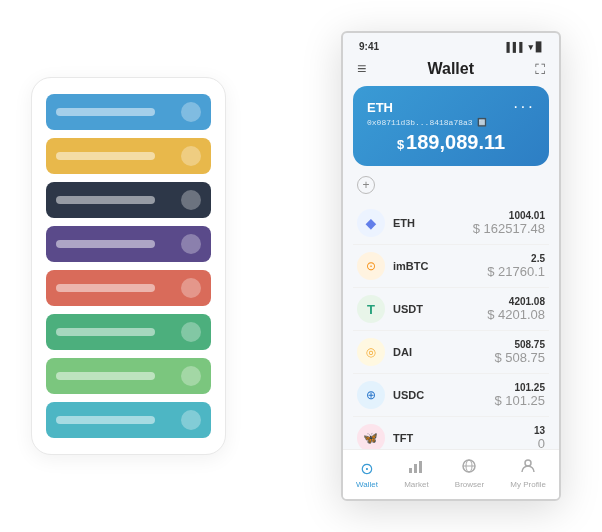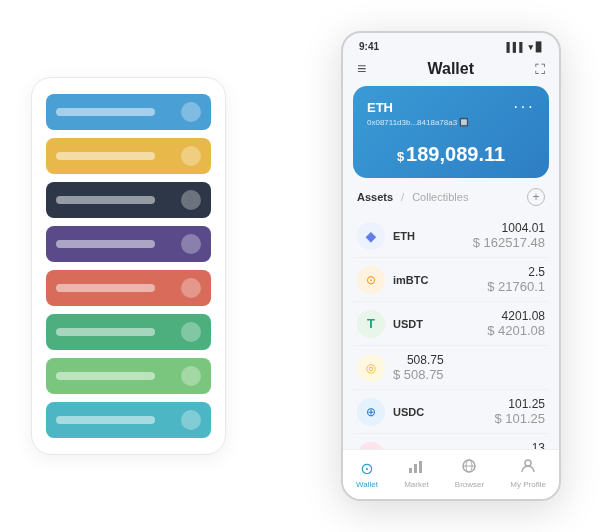--- a/index.html
+++ b/index.html
@@ -73,21 +73,21 @@
 
     
     .phone {
       position: absolute;
       right: 30px;
       top: 50%;
       transform: translateY(-50%);
       width: 220px;
       height: 470px;
       background: #f5f7fa;
-      border-radius: 20px;
+      border-radius: 6px;
       border: 2px solid #d0d0d0;
       box-shadow: 0 8px 40px rgba(0,0,0,0.15);
       overflow: hidden;
       z-index: 2;
       display: flex;
       flex-direction: column;
     }
     .phone-status-bar {
       display: flex;
       justify-content: space-between;
@@ -142,21 +142,22 @@
       font-size: 13px;
       font-weight: 700;
     }
     .eth-dots {
       font-size: 16px;
       letter-spacing: 2px;
     }
     .eth-address {
       font-size: 8px;
       color: rgba(255,255,255,0.8);
-      margin-bottom: 16px;
+      margin-bottom: 4px;
+      font-family: Liberation Mono, monospace;
     }
     .eth-amount {
       font-size: 20px;
       font-weight: 700;
       text-align: center;
     }
     .eth-amount-symbol {
       font-size: 13px;
       margin-right: 2px;
     }
@@ -224,22 +225,22 @@
     .asset-name {
       font-size: 11px;
       font-weight: 600;
       color: #333;
       flex: 1;
     }
     .asset-amounts {
       text-align: right;
     }
     .asset-primary {
-      font-size: 12px;
-      font-weight: 400;
+      font-size: 10px;
+      font-weight: 700;
       color: #333;
       display: block;
     }
     .asset-secondary {
       font-size: 13px;
       color: #999;
       display: block;
     }
 
     
@@ -342,25 +343,20 @@
         <span class="eth-label">ETH</span>
         <span class="eth-dots">···</span>
       </div>
       <div class="eth-address">0x08711d3b...8418a78a3 🔲</div>
       <div class="eth-amount">
         <span class="eth-amount-symbol">$</span><span>189,089.11</span>
       </div>
     </div>
 
     <div class="assets-header">
-      <div class="assets-tabs">
-        <span class="assets-tab-active">Assets</span>
-        <span class="assets-tab-divider">/</span>
-        <span class="assets-tab-inactive">Collectibles</span>
-      </div>
       <div class="assets-add">
         <span>+</span>
       </div>
     </div>
 
     <div class="asset-list">
 
       <div class="asset-item">
         <div class="asset-icon eth-icon-bg" style="color:#627eea;">◆</div>
         <span class="asset-name">ETH</span>
@@ -383,20 +379,21 @@
         <div class="asset-icon usdt-icon-bg" style="color:#26a17b; font-weight:700; font-size:13px;">T</div>
         <span class="asset-name">USDT</span>
         <div class="asset-amounts">
           <span class="asset-primary">4201.08</span>
           <span class="asset-secondary">$ 4201.08</span>
         </div>
       </div>
 
       <div class="asset-item">
         <div class="asset-icon dai-icon-bg" style="color:#f5ac37; font-size:12px;">◎</div>
+        <span class="asset-name">DAI</span>
         <div class="asset-amounts">
           <span class="asset-primary">508.75</span>
           <span class="asset-secondary">$ 508.75</span>
         </div>
       </div>
 
       <div class="asset-item">
         <div class="asset-icon usdc-icon-bg" style="color:#2775ca; font-size:12px;">⊕</div>
         <span class="asset-name">USDC</span>
         <div class="asset-amounts">

